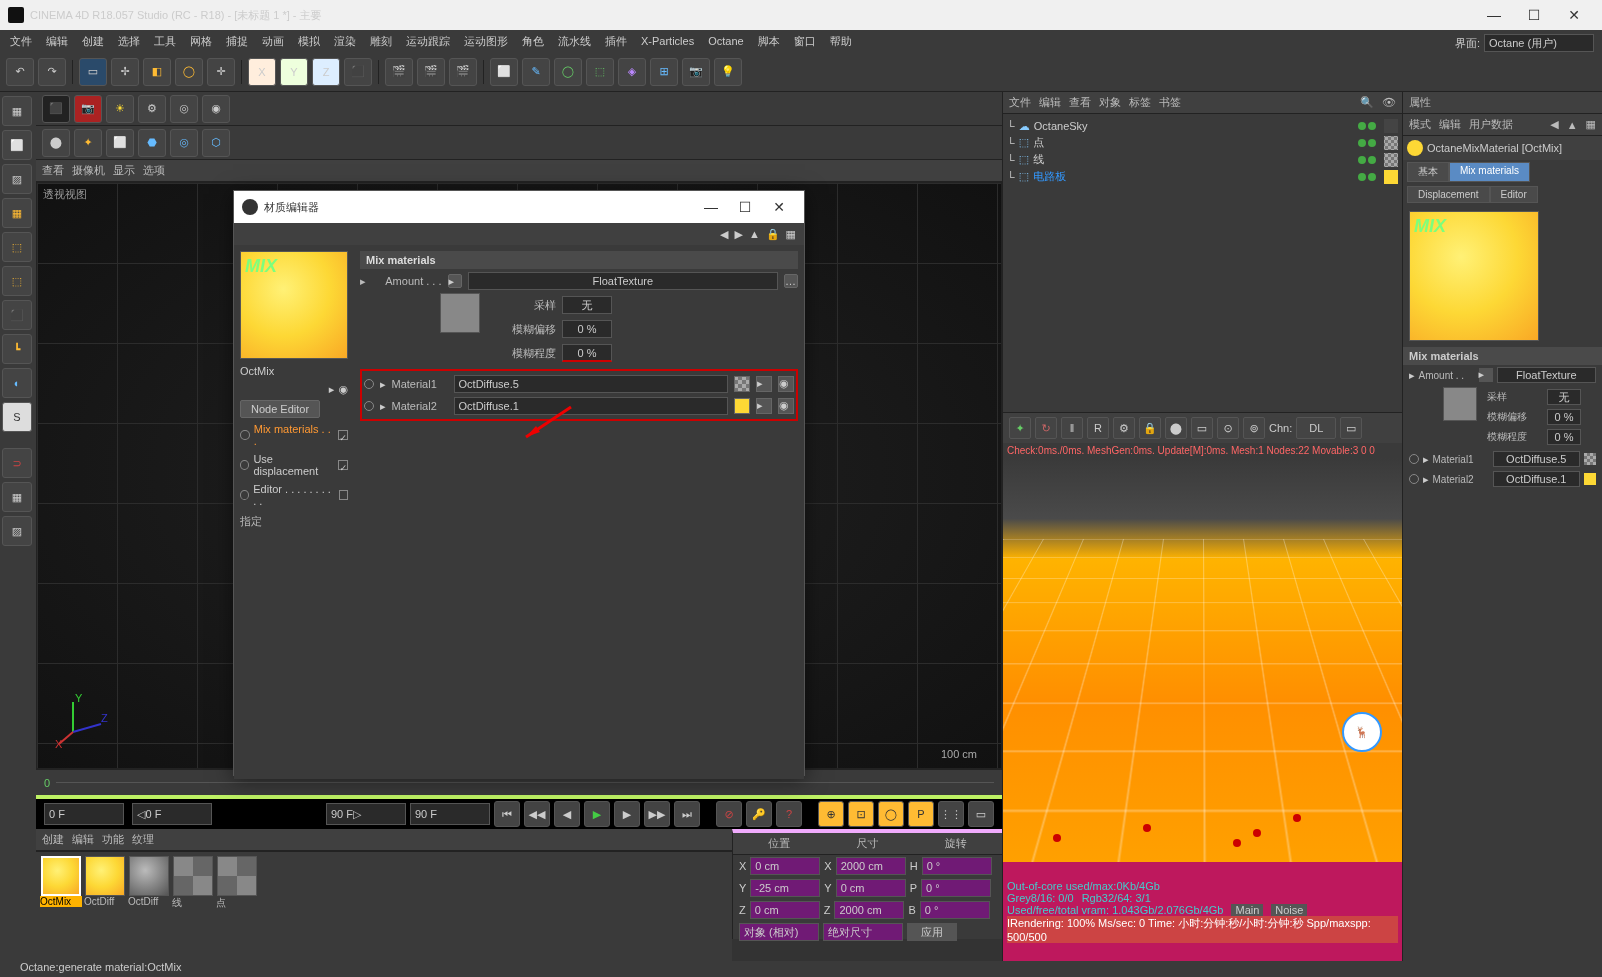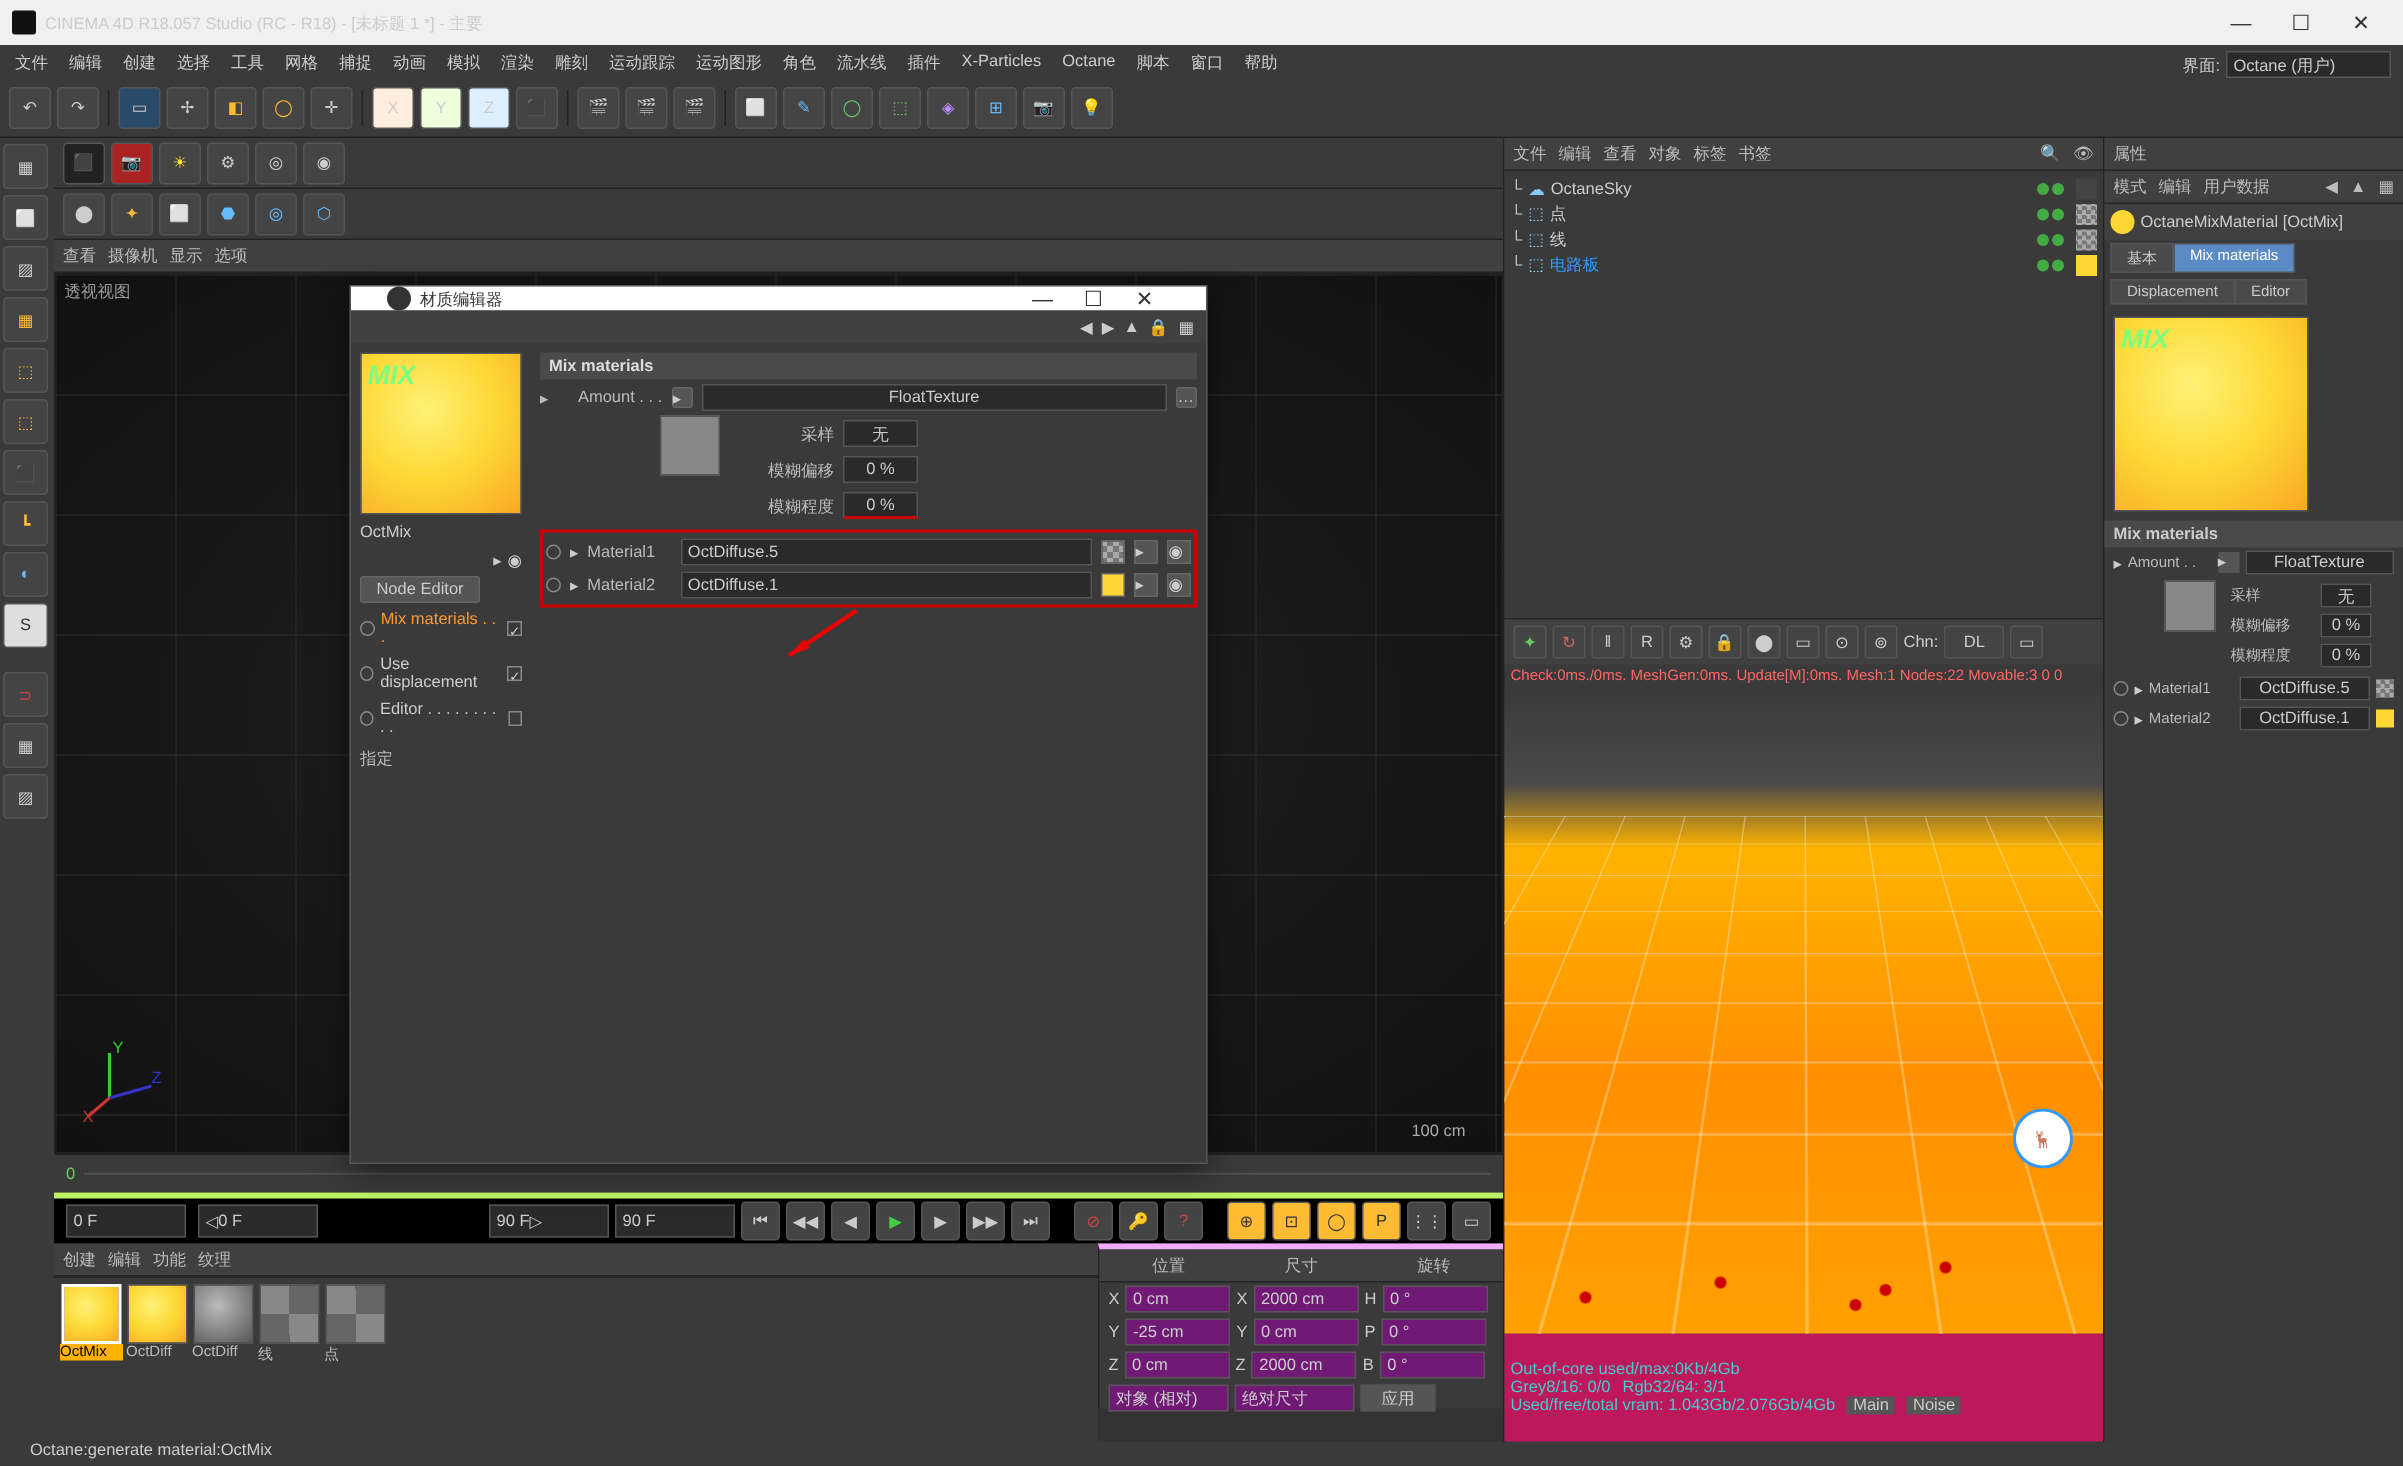--- a/index.html
+++ b/index.html
@@ -35,21 +35,21 @@
 .matpanel .mats{flex:1;display:flex;gap:2px;padding:4px}
 .mat{width:42px;display:flex;flex-direction:column;align-items:center}
 .mat .sw{width:40px;height:40px;border:1px solid #555}
 .mat .nm{font-size:10px;color:#bbb;overflow:hidden;white-space:nowrap;text-overflow:ellipsis;width:42px;text-align:left}
 .coords{height:110px;background:#3a3a3a;border-top:4px solid #f0abfc;border-left:1px solid #222}
 .coords .row{display:flex;gap:4px;padding:2px 6px;align-items:center}
 .coords .fld{width:70px;height:18px;background:#701a75;border:1px solid #555;padding:0 4px;display:flex;align-items:center;font-size:10px}
 .statusbar{height:16px;background:#3a3a3a;display:flex;align-items:flex-start;padding:0 20px;color:#aaa;font-size:10px}
 
 .matwin{position:absolute;left:197px;top:98px;width:572px;height:586px;background:#3a3a3a;border:1px solid #555;box-shadow:0 4px 20px rgba(0,0,0,0.5);z-index:100}
-.matwin .titlebar2{height:16px;background:#fff;color:#333;display:flex;align-items:center;padding:0 24px}
+.matwin .titlebar2{height:32px;background:#fff;color:#333;display:flex;align-items:center;padding:0 8px}
 .matwin .titlebar2 .spacer{flex:1}
 .matwin .titlebar2 .wb{width:34px;height:28px;display:flex;align-items:center;justify-content:center;color:#333;font-size:14px}
 .matwin .body{display:flex;height:calc(100% - 28px - 22px)}
 .matwin .toolbar{height:22px;background:#404040;display:flex;align-items:center;justify-content:flex-end;padding:0 8px;gap:6px}
 .matwin .left{width:120px;background:#3a3a3a;padding:6px;display:flex;flex-direction:column;gap:4px}
 .matwin .left .preview{width:108px;height:108px;background:radial-gradient(circle at 40% 35%,#fff176 0%,#fdd835 50%,#f9a825 100%);border:1px solid #555;position:relative}
 .matwin .left .preview .txt{position:absolute;top:4px;left:4px;color:#7cff7c;font-weight:bold;font-size:18px;font-style:italic}
 .matwin .left .nm{color:#ccc;padding:2px 0}
 .matwin .left .nodebtn{background:#555;border:1px solid #666;padding:2px 8px;text-align:center;border-radius:2px;width:80px}
 .matwin .left .chk{display:flex;align-items:center;gap:4px;padding:1px 0}
@@ -565,20 +565,23 @@
           </div>
         <div class="row">
             <span class="cyn">Grey8/16: 0/0</span>
             <span class="cyn">Rgb32/64: 3/1</span>
           </div>
         <div class="row">
             <span class="cyn">Used/free/total vram: 1.043Gb/2.076Gb/4Gb</span>
             <span style="background:#555;padding:0 4px">Main</span>
             <span style="background:#555;padding:0 4px">Noise</span>
           </div>
+        <div class="row" style="background:linear-gradient(90deg,#c44 0%,#c44 100%)">
+            <span style="color:#fff">IRendering: 100%  Ms/sec: 0  Time: 小时:分钟:秒/小时:分钟:秒  Spp/maxspp: 500/500</span>
+          </div>
       </div>
     </div>
   </div>
 
   <div class="right2">
     <div class="panel-head">
         <span>属性</span>
       </div>
     <div class="panel-head">
       <span>模式</span>

